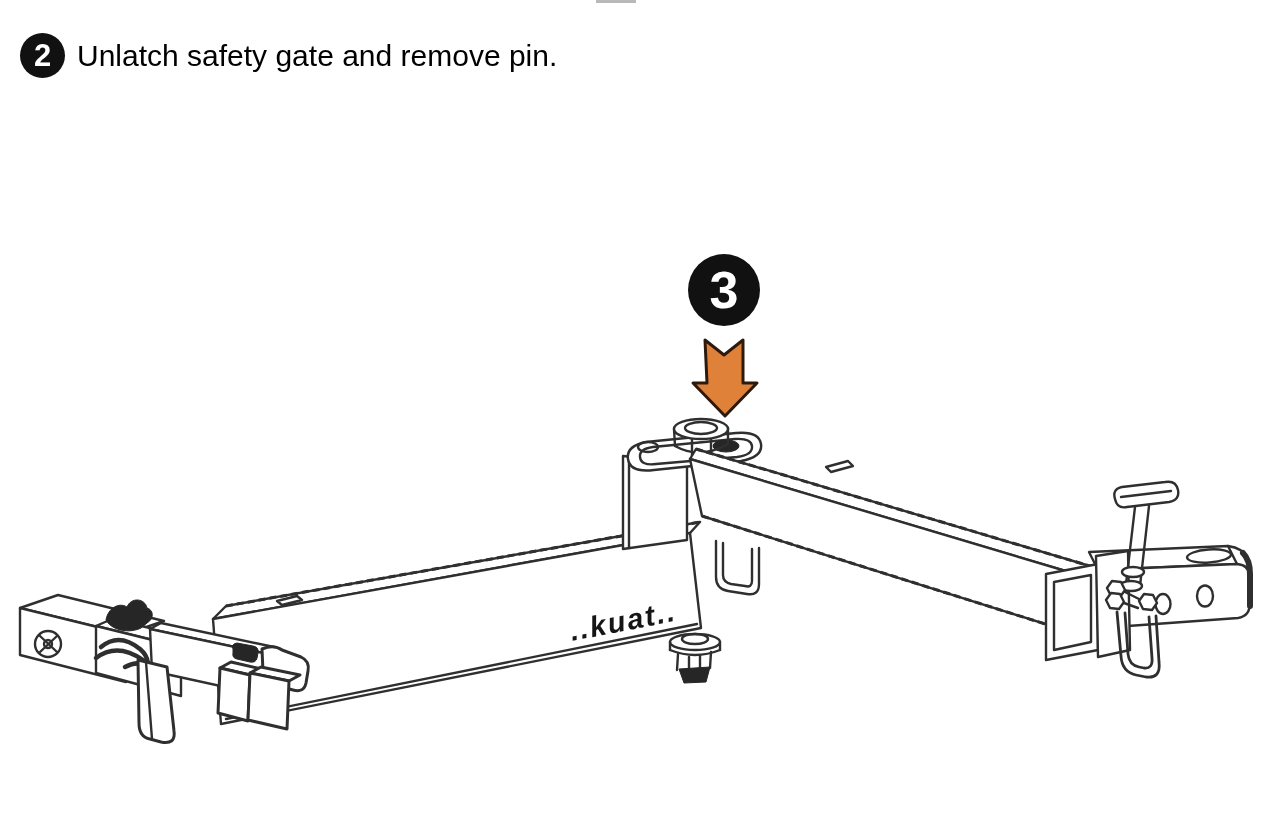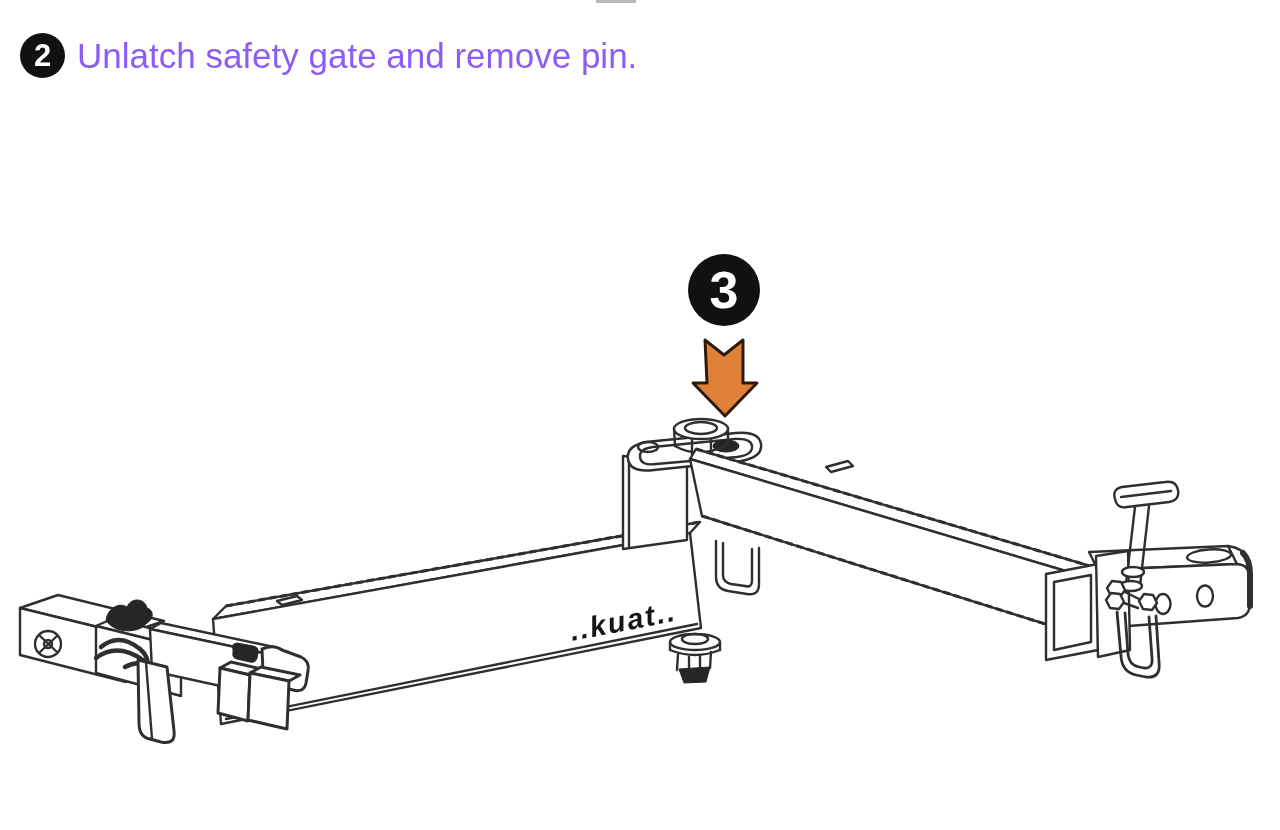--- a/index.html
+++ b/index.html
@@ -9,21 +9,21 @@
   }
   .header{
     position:absolute;left:20px;top:33px;display:flex;align-items:center;gap:12px;
   }
   .step-badge{
     width:45px;height:45px;border-radius:50%;background:#111;color:#fff;
     display:flex;align-items:center;justify-content:center;
     font-size:31px;font-weight:bold;flex:0 0 auto;
   }
   .instruction{
-    font-size:35px;color:#8b5cf6;letter-spacing:0px;
+    font-size:30px;color:#000000;letter-spacing:0px;
   }
   .crop-artifact{
     position:absolute;left:596px;top:0;width:40px;height:3px;background:#b9b9b9;
   }
   svg{position:absolute;left:0;top:0;}
   .ln{fill:none;stroke:#2f2f2f;stroke-width:2.4;stroke-linejoin:round;stroke-linecap:round;}
   .lnw{fill:#ffffff;stroke:#2f2f2f;stroke-width:2.4;stroke-linejoin:round;}
   .lnw3{fill:#ffffff;stroke:#2f2f2f;stroke-width:3;stroke-linejoin:round;}
   .hatch{fill:none;stroke:#2f2f2f;stroke-width:3;stroke-dasharray:7 4;}
   .thick{fill:none;stroke:#2f2f2f;stroke-width:4.5;stroke-linecap:round;}

